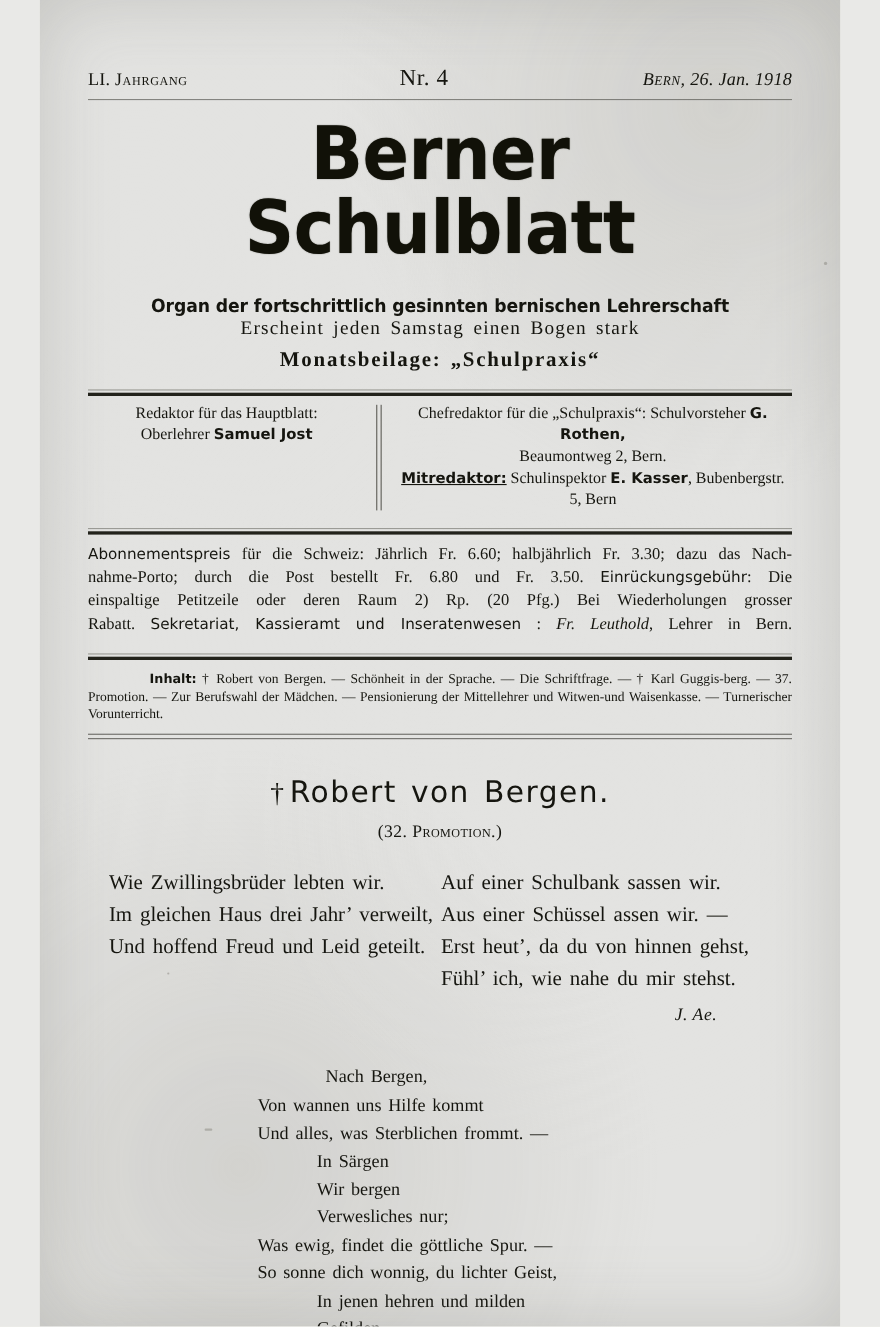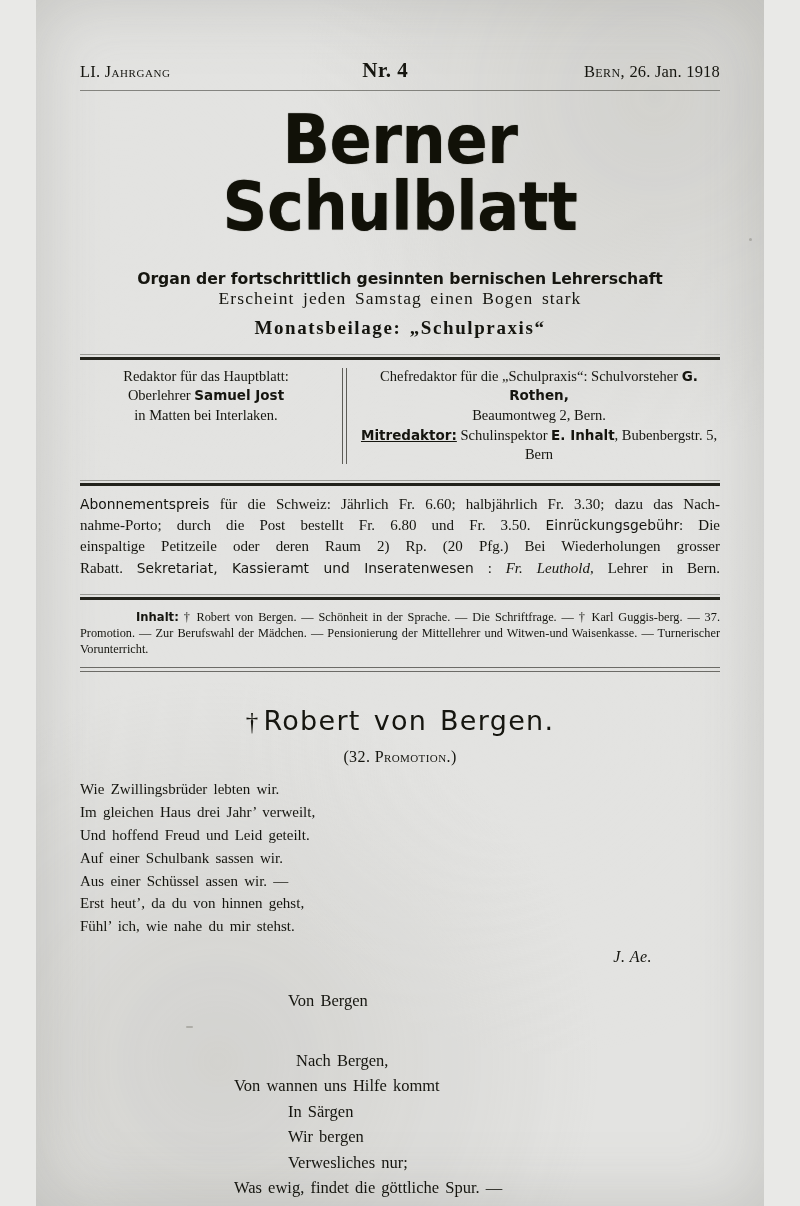--- a/index.html
+++ b/index.html
@@ -52,27 +52,27 @@
     font-size: 16.5px;
     letter-spacing: .2px;
   }
   .topline .jahrgang { white-space: nowrap; }
   .topline .jahrgang .sc {
     font-variant: small-caps;
     font-size: 16px;
     letter-spacing: .6px;
   }
   .topline .nummer {
-    font-weight: bold;
+    font-weight: normal;
     font-size: 21px;
     letter-spacing: .5px;
     transform: translateX(-14px);
     margin-left: 44px;
   }
-  .topline .place { white-space: nowrap; }
+  .topline .place { white-space: nowrap; font-style: italic; }
   .topline .place .sc { font-variant: small-caps; letter-spacing: .4px; }
 
   .rule-hair {
     height: 1px;
     background: #4b4a44;
     opacity: .62;
     margin-top: 7px;
   }
 
   
@@ -219,25 +219,24 @@
     font-size: 16px;
     margin-top: 12px;
     font-variant: small-caps;
     letter-spacing: .4px;
   }
 
   
   .poem-columns {
     display: flex;
     justify-content: center;
-    margin-top: 12px;
-    font-size: 15px;
+    margin-top: 22px;
+    font-size: 19px;
     line-height: 1.53;
     word-spacing: 2.5px;
-    flex-direction: column;
   }
   .poem-columns .c1 { width: 302px; }
   .poem-columns .c2 { width: 300px; }
   .poem-columns div { white-space: nowrap; }
 
   .poem-center {
     margin-top: 19px;
     font-size: 16.5px;
     line-height: 1.53;
     padding-left: 238px;
@@ -310,27 +309,26 @@
 
     <div class="rule-thick-pair">
       <div class="thin"></div>
       <div class="thick"></div>
     </div>
 
     <div class="editors">
       <div class="col-left">
         <div>Redaktor für das Hauptblatt:</div>
         <div><span>Oberlehrer </span><b>Samuel Jost</b></div>
-        <div>in Matten bei Interlaken.</div>
       </div>
       <div class="divider"></div>
       <div class="col-right">
         <div><span>Chefredaktor für die „Schulpraxis“: Schulvorsteher </span><b>G. Rothen,</b></div>
         <div>Beaumontweg 2, Bern.</div>
-        <div><b class="mitred-label">Mitredaktor:</b><span> Schulinspektor </span><b>E. Inhalt</b><span>, Bubenbergstr. 5, Bern</span></div>
+        <div><b class="mitred-label">Mitredaktor:</b><span> Schulinspektor </span><b>E. Kasser</b><span>, Bubenbergstr. 5, Bern</span></div>
       </div>
     </div>
 
     <div class="rule-thick-pair">
       <div class="thin"></div>
       <div class="thick"></div>
     </div>
 
     <div class="subscription">
       <span class="ln"><b>Abonnementspreis</b><span> für die Schweiz: Jährlich Fr. 6.60; halbjährlich Fr. 3.30; dazu das Nach-</span></span>
@@ -369,23 +367,23 @@
         <div>Aus einer Schüssel assen wir. —</div>
         <div>Erst heut’, da du von hinnen gehst,</div>
         <div>Fühl’ ich, wie nahe du mir stehst.</div>
       </div>
     </div>
 
 
     <div class="signature">J. Ae.</div>
 
     <div class="poem-two">
-      <div class="i1">Von Bergen</div>
       <div class="i2">Nach Bergen,</div>
       <div class="i0">Von wannen uns Hilfe kommt</div>
+      <div class="i0">Und alles, was Sterblichen frommt. —</div>
       <div class="i1">In Särgen</div>
       <div class="i1">Wir bergen</div>
       <div class="i1">Verwesliches nur;</div>
       <div class="i0">Was ewig, findet die göttliche Spur. —</div>
       <div class="i0">So sonne dich wonnig, du lichter Geist,</div>
       <div class="i1">In jenen hehren und milden</div>
       <div class="i1">Gefilden,</div>
 
     </div>
 

